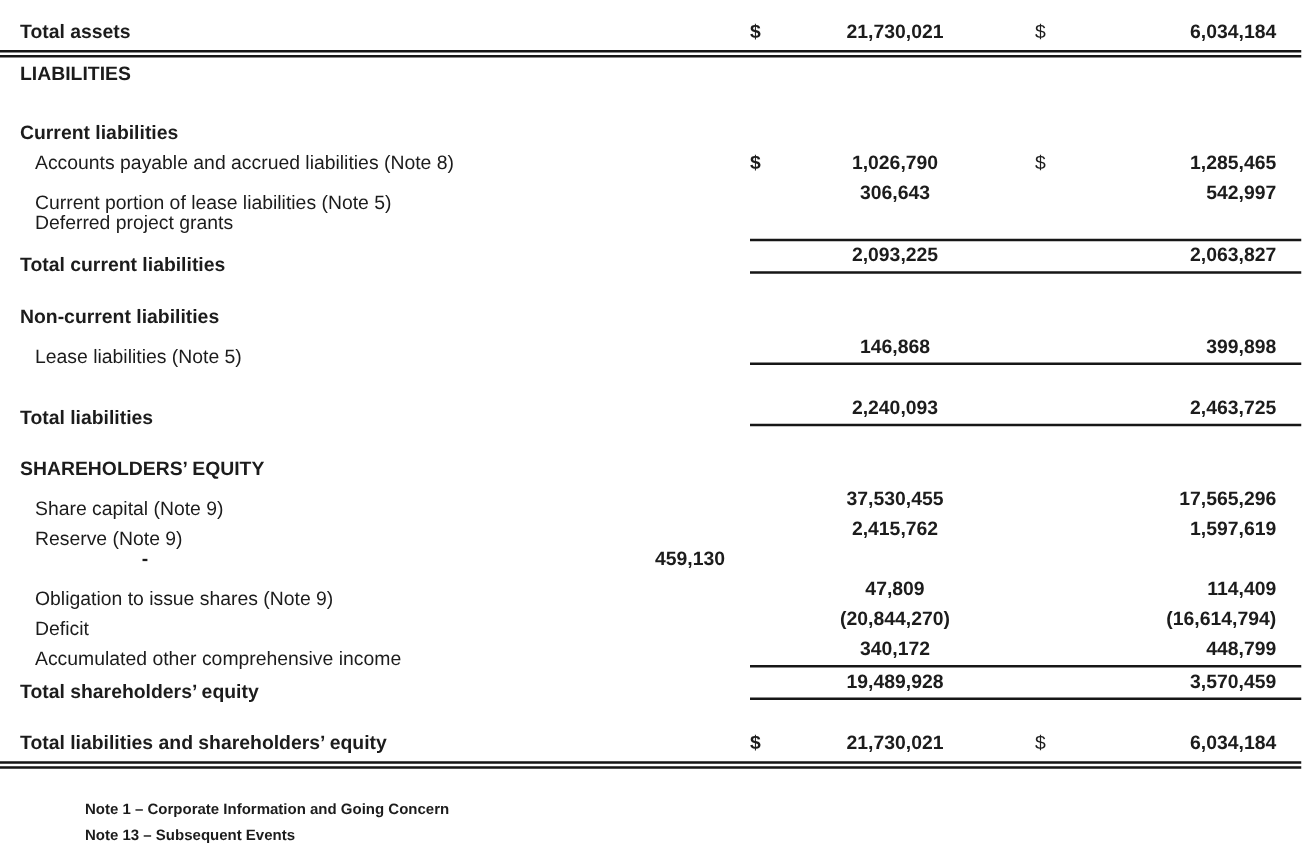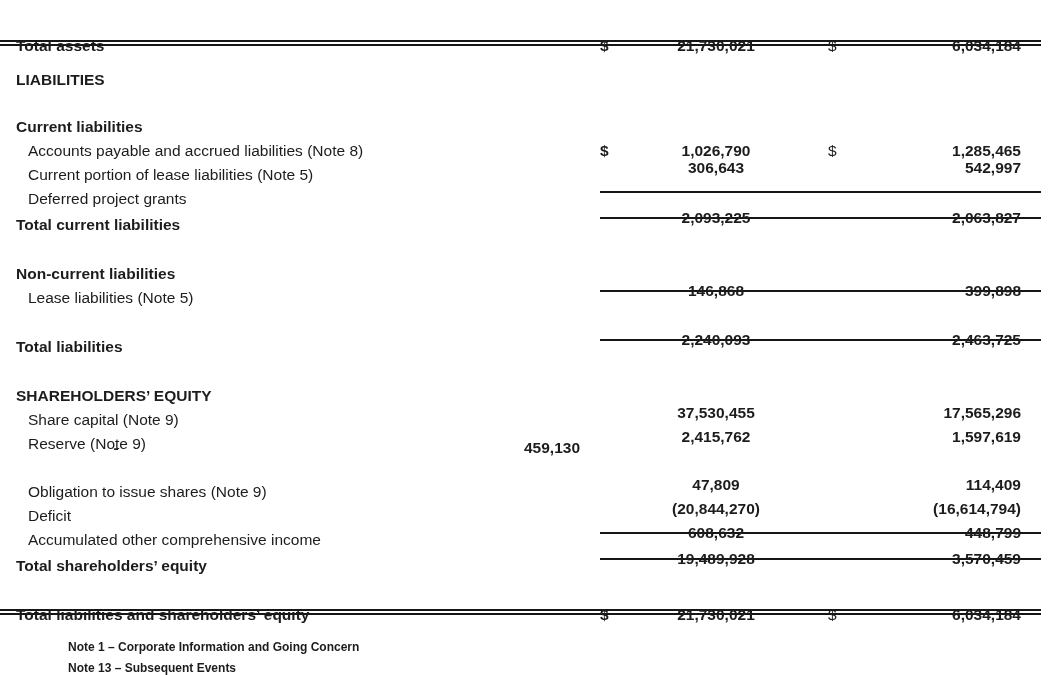--- a/index.html
+++ b/index.html
@@ -25,21 +25,20 @@
     display: grid;
     grid-template-columns: 1fr 441px;
     align-items: baseline;
     height: 24px;
     line-height: 24px;
   }
   .frow .label {
     padding-left: 16px;
     white-space: nowrap;
     overflow: hidden;
-    margin-top: 20px;
   }
   .frow.item .label {
     padding-left: 28px;
     font-weight: normal;
   }
   .frow.section .label,
   .frow.total .label {
     font-weight: bold;
   }
   .nums {
@@ -253,21 +252,21 @@
       <span class="gap"></span>
       <span class="cur2"></span>
       <span class="val2">(16,614,794)</span>
     </span>
   </div>
 
   <div class="frow item">
     <span class="label">Accumulated other comprehensive income</span>
     <span class="nums">
       <span class="cur1"></span>
-      <span class="val1">608,632</span>
+      <span class="val1">340,172</span>
       <span class="gap"></span>
       <span class="cur2"></span>
       <span class="val2">448,799</span>
     </span>
   </div>
 <div class="rule-single"></div>
   <div class="frow total">
     <span class="label">Total shareholders’ equity</span>
     <span class="nums">
       <span class="cur1"></span>

